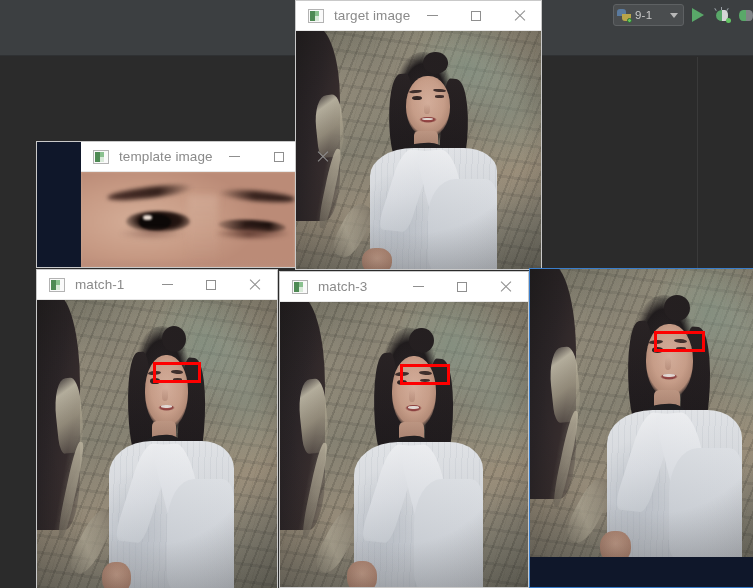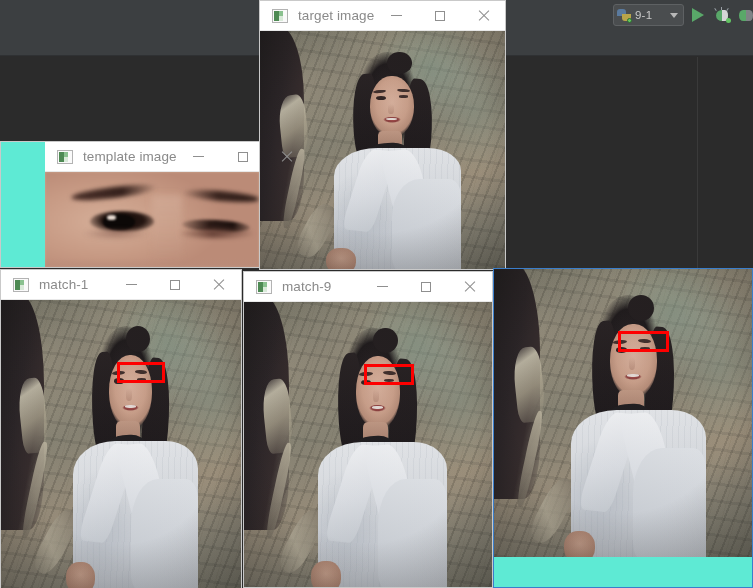--- a/index.html
+++ b/index.html
@@ -97,21 +97,21 @@
   .cov-icon .cl {
     position:absolute; left:0; top:1px; width:8px; height:11px;
     background:#59a869; border-radius:50% 0 0 50%;
   }
   .cov-icon .cr {
     position:absolute; left:7px; top:1px; width:7px; height:11px;
     background:#7f8386; border-radius:0 50% 50% 0;
   }
 
   
-  .win { position:absolute; background:#5eead4; }
+  .win { position:absolute; background:#0f172a;margin-left:36px; }
   .win .titlebar {
     height:30px; display:flex; align-items:center;
     background:#ffffff;
     border-bottom:1px solid #e8e8e8;
     user-select:none;
   }
   .win.inactive { border:1px solid #c9c9c9; }
   .win.active   { border:1px solid #3a7ecb; }
 
   .win-appicon {
@@ -583,21 +583,21 @@
     </div>
   </div>
 
   <div class="win inactive" style="left:243px; top:271px; width:250px; height:317px;">
     <div class="titlebar">
       <span class="win-appicon">
         <i class="q1"></i>
           <i class="q2"></i>
           <i class="q3"></i>
       </span>
-      <span class="win-title">match-9</span>
+      <span class="win-title">match-3</span>
       <span class="win-ctrls">
         <span class="win-ctrl">
             <i class="gl-min"></i>
           </span>
         <span class="win-ctrl">
             <i class="gl-max"></i>
           </span>
         <span class="win-ctrl">
           <span class="gl-close">
               <i></i>

